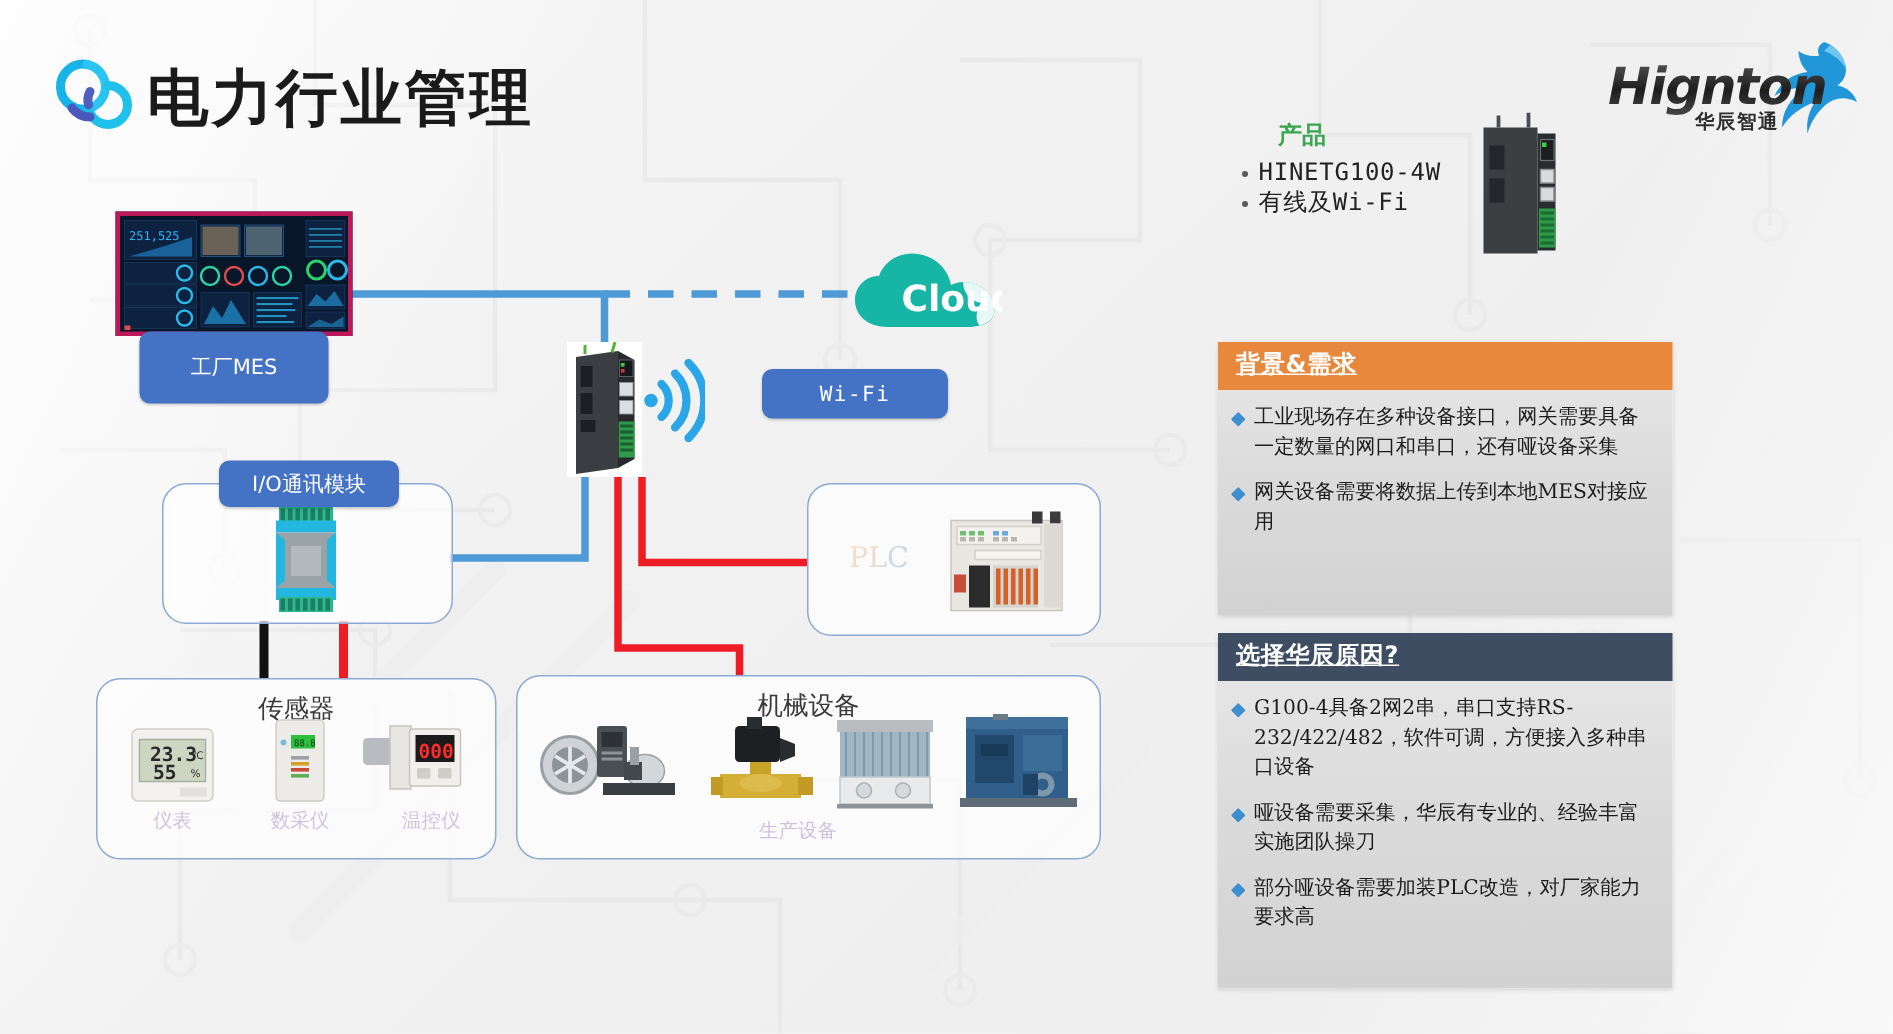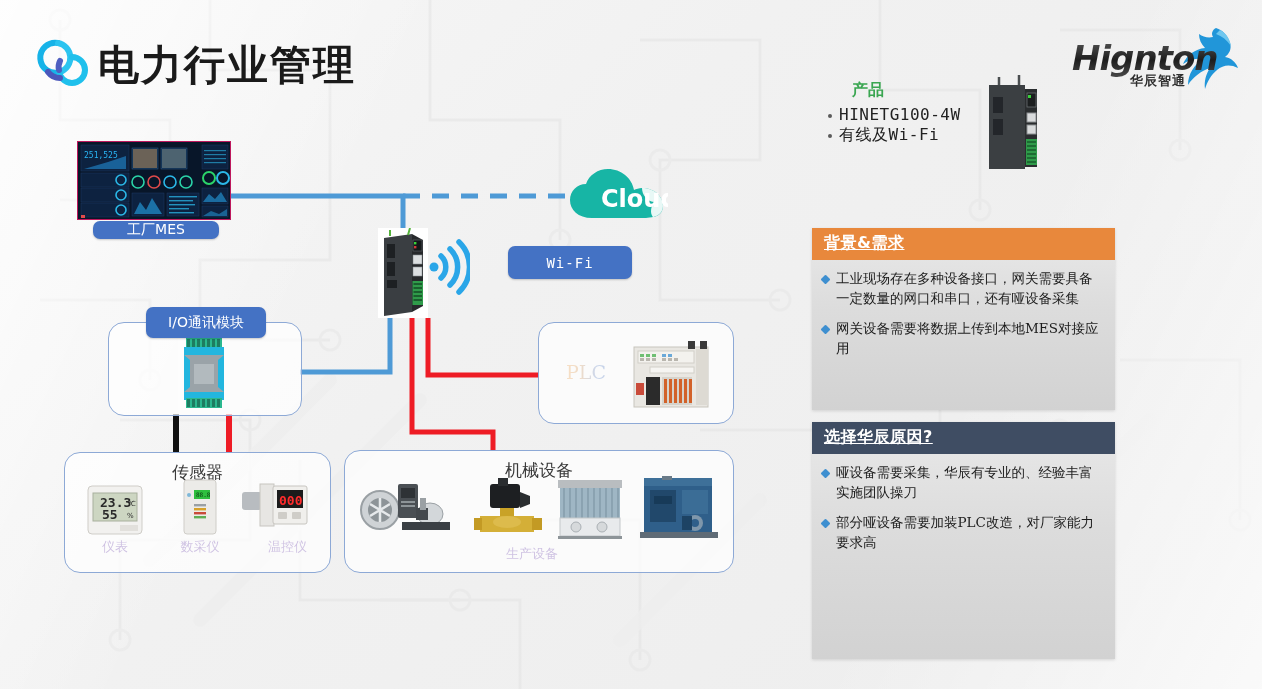--- a/index.html
+++ b/index.html
@@ -54,41 +54,41 @@
   #panel-background .panel-head{background:#e8883c;text-decoration:underline;}
   #panel-background .panel-body{min-height:130px;}
   #panel-reason{left:812px;top:422px;}
   #panel-reason .panel-head{background:#3f4d63;text-decoration:underline;}
   #panel-reason .panel-body{min-height:185px;}
   #wires{position:absolute;left:0;top:0;width:800px;height:500px;}
   .node-label{position:absolute;z-index:7;background:#4472c4;color:#fff;
     border-radius:7px;display:flex;align-items:center;justify-content:center;
     font-size:14px;box-shadow:0 1px 2px rgba(0,0,0,.2);
     font-family:"DejaVu Sans","Liberation Sans",sans-serif;}
-  #label-mes{left:93px;top:221px;width:126px;height:18px;text-align:center;}
+  #label-mes{left:93px;top:221px;width:126px;height:48px;text-align:center;}
   #label-wifi{left:508px;top:246px;width:124px;height:33px;
     font-family:"DejaVu Sans Mono","Liberation Mono",monospace;letter-spacing:1px;}
   #label-io{left:146px;top:307px;width:120px;height:31px;z-index:9;}
   .group-box{position:absolute;z-index:6;border:1.6px solid #8da9d6;border-radius:16px;
     background:rgba(255,255,255,.72);}
   #box-io{left:108px;top:322px;width:192px;height:92px;}
   #box-plc{left:538px;top:322px;width:194px;height:100px;}
   #box-sensor{left:64px;top:452px;width:265px;height:119px;}
   #box-machine{left:344px;top:450px;width:388px;height:121px;}
   .box-title{position:absolute;width:100%;text-align:center;top:8px;font-size:17px;
     color:#3a3a3a;font-family:"DejaVu Sans","Liberation Sans",sans-serif;}
   .cap{position:absolute;font-size:13px;color:#4c1d95;text-align:center;
     font-family:"DejaVu Sans","Liberation Sans",sans-serif;}
   #plc-text{position:absolute;left:566px;top:361px;font-size:19px;
     font-family:"DejaVu Serif","Liberation Serif",serif;
     background:linear-gradient(90deg,#e08b2e 0%,#c9823a 35%,#4a6fb5 75%,#2f5fae 100%);
     -webkit-background-clip:text;background-clip:text;color:transparent;}
   
   #mes-dash{position:absolute;left:77px;top:141px;width:152px;height:77px;
-    background:#0a1a33;border:1px solid #be185d;overflow:hidden;z-index:7;}
+    background:#0a1a33;border:3px solid #be185d;overflow:hidden;z-index:7;}
   
   #gateway-img{position:absolute;left:378px;top:228px;width:50px;height:90px;z-index:8;}
   #wifi-arcs{position:absolute;left:428px;top:236px;width:42px;height:62px;z-index:8;}
   #cloud-icon{position:absolute;left:568px;top:168px;width:100px;height:54px;z-index:8;}
   
   .dev{position:absolute;z-index:7;}
 </style>
 </head>
 <body>
 
@@ -200,20 +200,24 @@
     <div class="bullet">
       <span class="bul-mark"></span>
       <span class="bul-text">网关设备需要将数据上传到本地MES对接应用</span>
     </div>
   </div>
 </div>
 
 <div class="panel" id="panel-reason">
   <div class="panel-head">选择华辰原因?</div>
   <div class="panel-body">
+    <div class="bullet">
+      <span class="bul-mark"></span>
+      <span class="bul-text">G100-4具备2网2串，串口支持RS-232/422/482，软件可调，方便接入多种串口设备</span>
+    </div>
     <div class="bullet">
       <span class="bul-mark"></span>
       <span class="bul-text">哑设备需要采集，华辰有专业的、经验丰富实施团队操刀</span>
     </div>
     <div class="bullet">
       <span class="bul-mark"></span>
       <span class="bul-text">部分哑设备需要加装PLC改造，对厂家能力要求高</span>
     </div>
   </div>
 </div>

